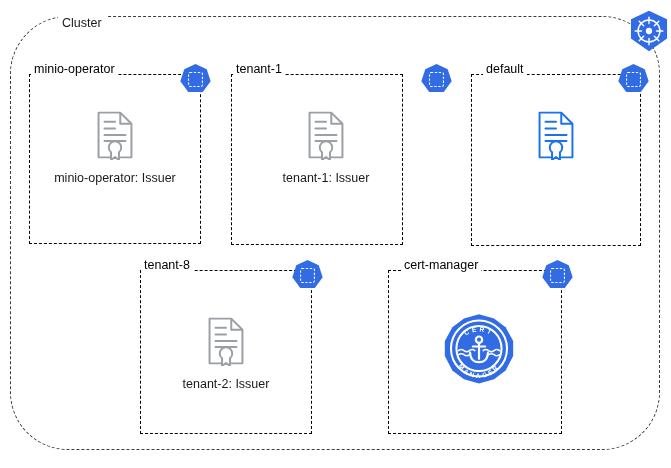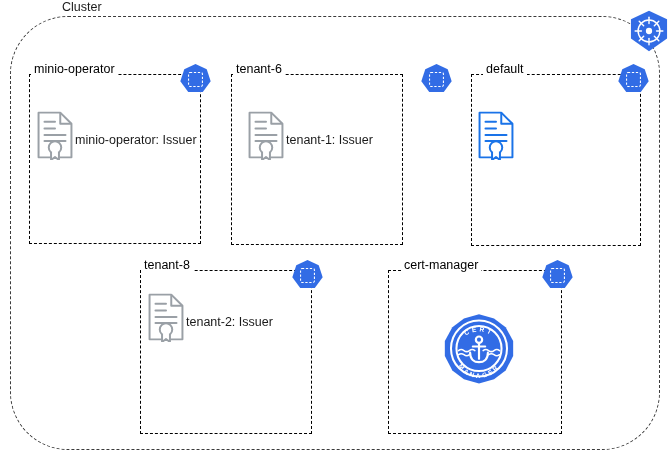--- a/index.html
+++ b/index.html
@@ -31,21 +31,21 @@
     box-sizing: border-box;
     background: transparent;
   }
   .cluster-label {
     position: absolute;
     left: 58px;
     top: 0px;
     font-size: 12.5px;
     color: #1a1a1a;
     background: #ffffff;
-    padding: 0 4px;
+    padding: 16px 4px;
     line-height: 15px;
     white-space: nowrap;
   }
 
   
   .ns-box {
     position: absolute;
     border: 1.3px dashed #000000;
     box-sizing: border-box;
     background: transparent;
@@ -58,21 +58,21 @@
     padding: 0 3px;
     line-height: 14px;
     white-space: nowrap;
     z-index: 4;
   }
 
   
   .resource {
     position: absolute;
     display: flex;
-    flex-direction: row;
+    flex-direction: column;
     align-items: center;
     z-index: 3;
   }
   .resource-caption {
     font-size: 12.5px;
     color: #1a1a1a;
     white-space: nowrap;
     line-height: 15px;
     text-align: center;
   }
@@ -143,21 +143,21 @@
           <line x1="14" y1="47" x2="46" y2="47"></line>
         </g>
         <circle cx="30" cy="57" r="9.5" fill="#ffffff" stroke="#9aa0a6" stroke-width="3"></circle>
         <path d="M24,64 L24,76 L30,71.5 L36,76 L36,64" fill="#ffffff" stroke="#9aa0a6" stroke-width="3" stroke-linejoin="round"></path>
       </svg>
     </span>
     <span class="resource-caption">minio-operator: Issuer</span>
   </div>
 
   <div class="ns-box" style="left:231px; top:74px; width:172px; height:171px;"></div>
-  <div class="ns-label" style="left:233px; top:62px;">tenant-6</div>
+  <div class="ns-label" style="left:233px; top:62px;">tenant-1</div>
   <div class="badge" style="left:420px; top:63px;">
     <svg width="33" height="33" viewBox="0 0 100 100">
       <polygon points="50,3 84,19 96,55 72,88 28,88 4,55 16,19" fill="#326ce5"></polygon>
       <rect x="29" y="29" width="42" height="42" rx="4" fill="none" stroke="#ffffff" stroke-width="3.2" stroke-dasharray="7,5"></rect>
     </svg>
   </div>
   <div class="resource" style="left:246px; top:110px; width:160px;">
     <span class="cert-icon">
       <svg width="40" height="50" viewBox="0 0 60 76">
         <path d="M5,4 L38,4 L55,21 L55,72 L5,72 Z" fill="none" stroke="#9aa0a6" stroke-width="3" stroke-linejoin="round"></path>
@@ -201,21 +201,21 @@
   </div>
 
   <div class="ns-box" style="left:140px; top:270px; width:172px; height:164px;"></div>
   <div class="ns-label" style="left:141px; top:258px;">tenant-8</div>
   <div class="badge" style="left:291px; top:259px;">
     <svg width="33" height="33" viewBox="0 0 100 100">
       <polygon points="50,3 84,19 96,55 72,88 28,88 4,55 16,19" fill="#326ce5"></polygon>
       <rect x="29" y="29" width="42" height="42" rx="4" fill="none" stroke="#ffffff" stroke-width="3.2" stroke-dasharray="7,5"></rect>
     </svg>
   </div>
-  <div class="resource" style="left:146px; top:292px; width:160px;">
+  <div class="resource" style="left:146px; top:316px; width:160px;">
     <span class="cert-icon">
       <svg width="40" height="50" viewBox="0 0 60 76">
         <path d="M5,4 L38,4 L55,21 L55,72 L5,72 Z" fill="none" stroke="#9aa0a6" stroke-width="3" stroke-linejoin="round"></path>
         <path d="M38,4 L38,21 L55,21" fill="none" stroke="#9aa0a6" stroke-width="3" stroke-linejoin="round"></path>
         <g stroke="#9aa0a6" stroke-width="3" stroke-linecap="round">
           <line x1="14" y1="18" x2="30" y2="18"></line>
           <line x1="14" y1="28" x2="30" y2="28"></line>
           <line x1="14" y1="38" x2="46" y2="38"></line>
           <line x1="14" y1="47" x2="46" y2="47"></line>
         </g>

